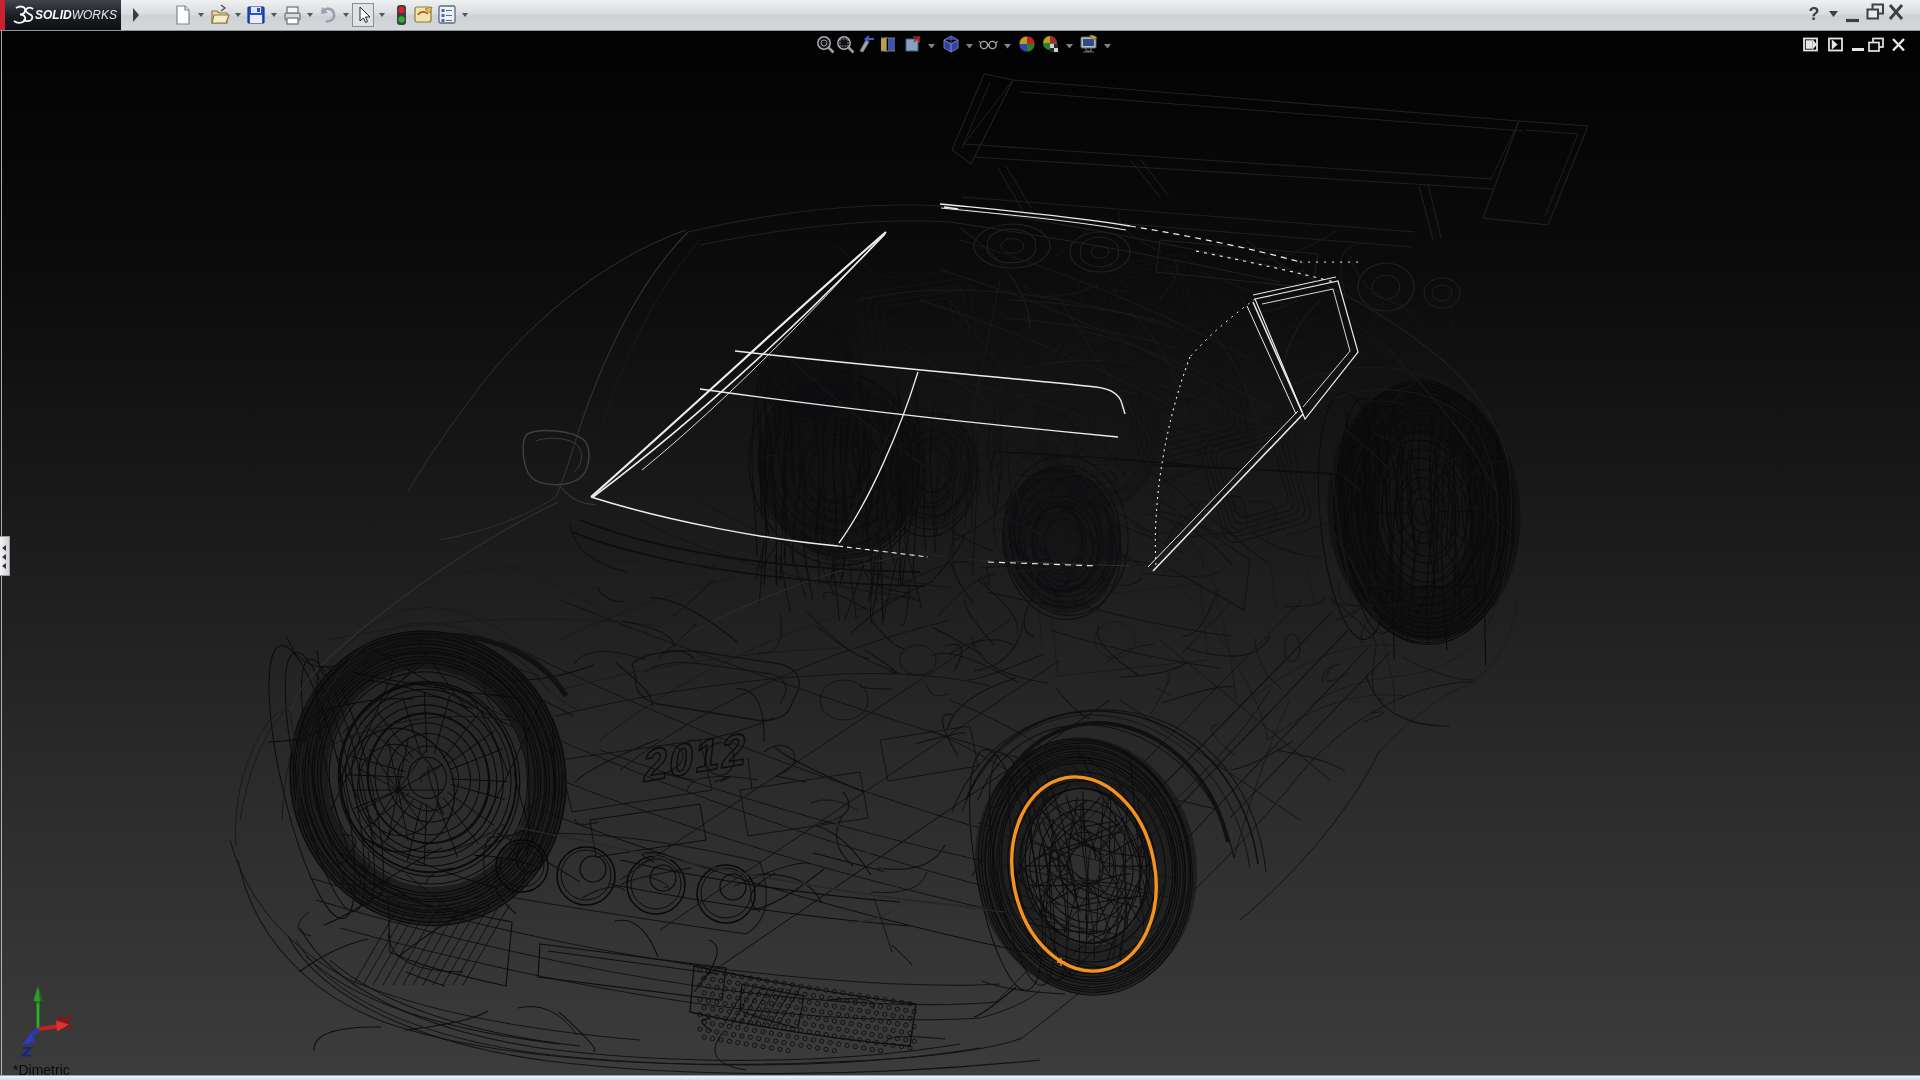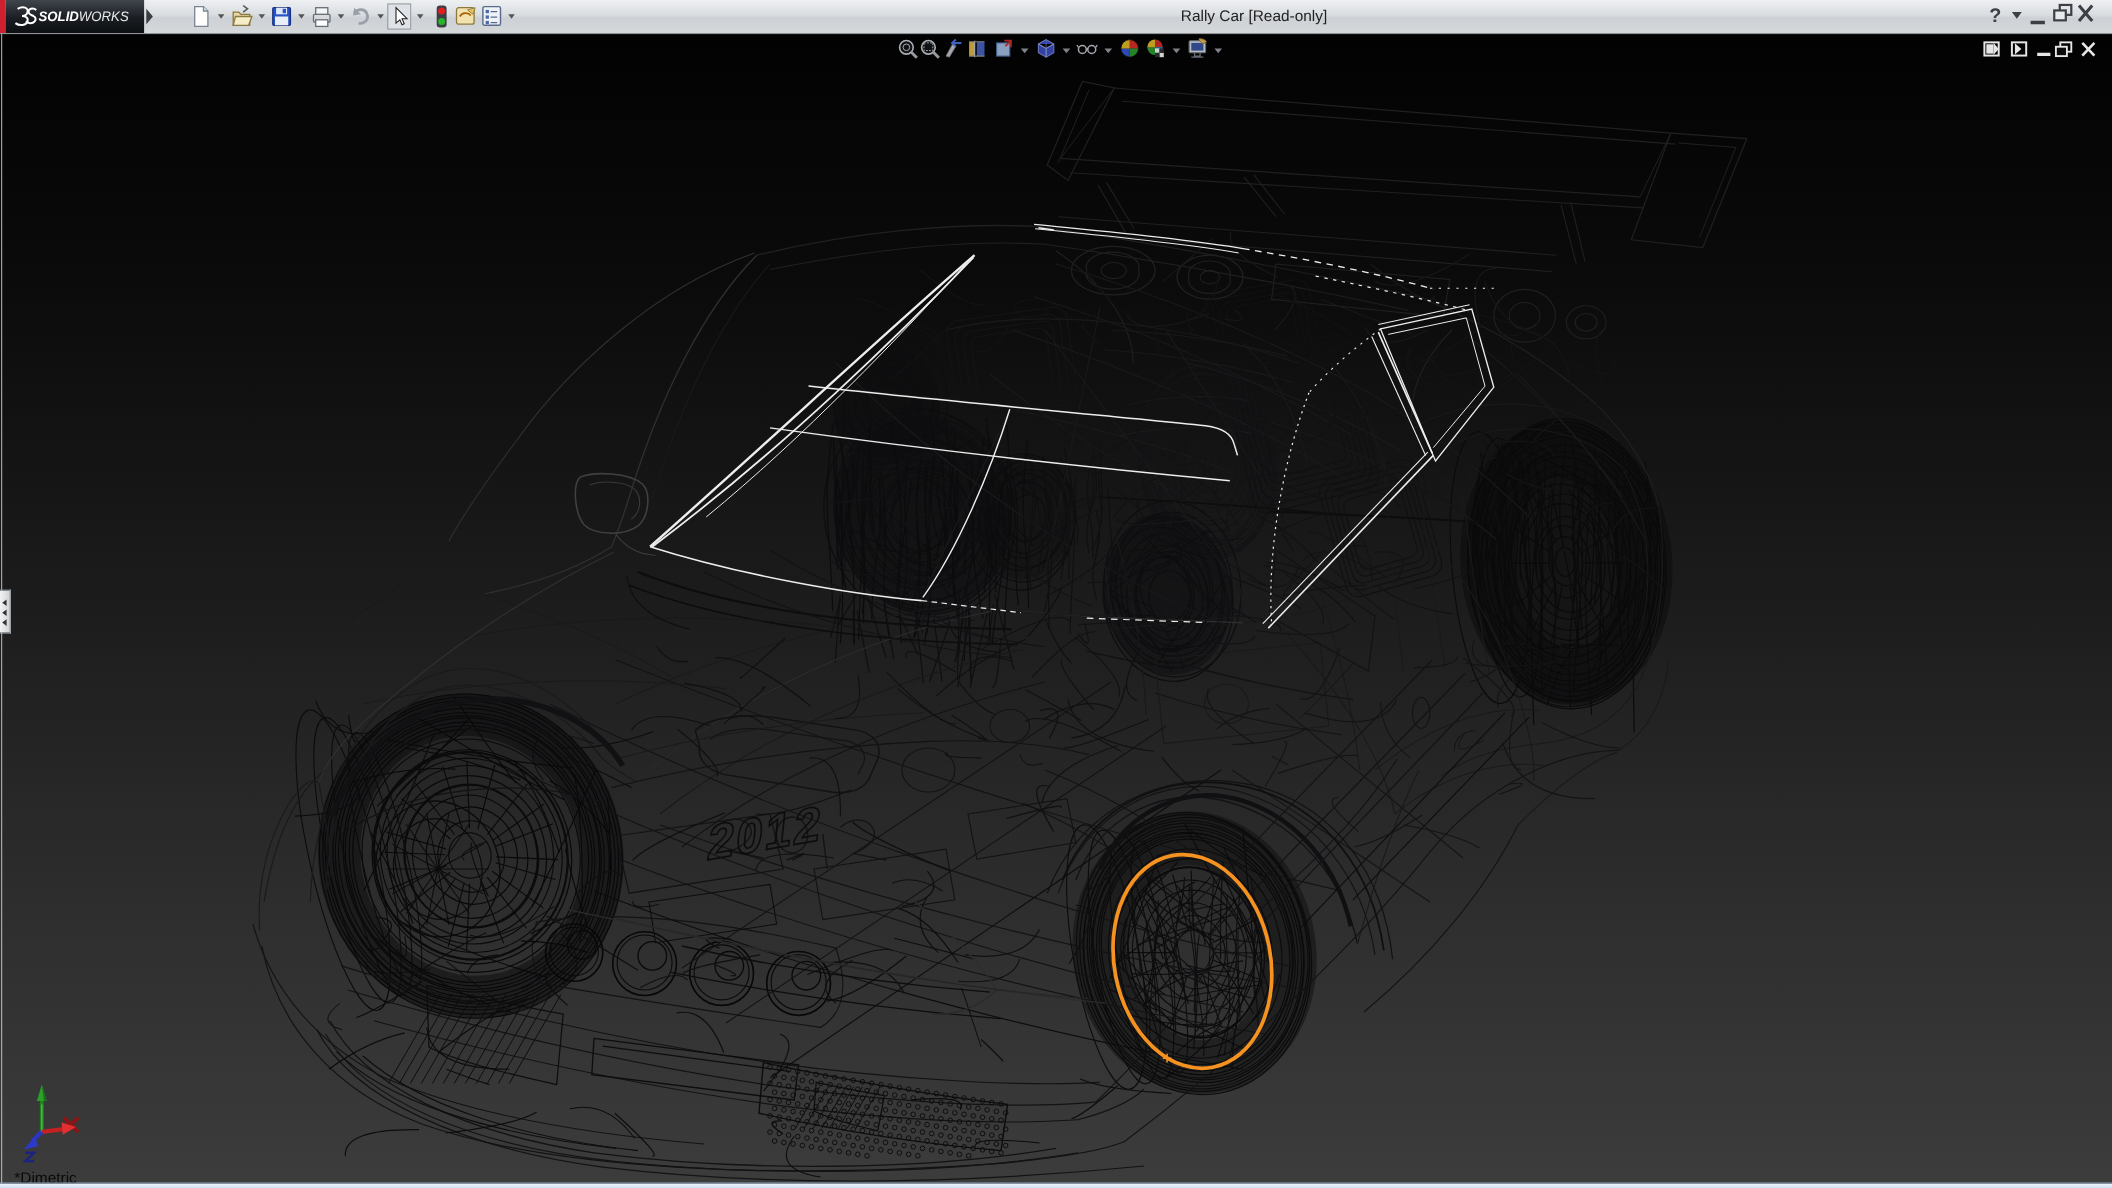--- a/index.html
+++ b/index.html
@@ -1,20 +1,20 @@
 <!DOCTYPE html>
 <html><head><meta charset="utf-8">
 <style>
   html,body{margin:0;padding:0;width:1920px;height:1080px;overflow:hidden;
     font-family:"Liberation Sans",sans-serif;background:#000;}
   #titlebar{position:absolute;left:0;top:0;width:1920px;height:30px;
     background:linear-gradient(#eef0f2 0%,#dadde0 45%,#cdd0d4 55%,#d6d9dc 100%);
     border-bottom:1px solid #8f9296;}
   #redstripe{position:absolute;left:0;top:0;width:5px;height:30px;background:#cf2030;}
-  #logobox{position:absolute;left:5px;top:0;width:126px;height:30px;
+  #logobox{position:absolute;left:5px;top:0;width:116px;height:30px;
     background:linear-gradient(#40454c,#1a1d22 55%,#0d0f12);white-space:nowrap;overflow:hidden;}
   #logotext{position:absolute;left:30px;top:8px;color:#fff;font-size:12.5px;letter-spacing:0;font-style:italic;font-weight:bold;transform:scaleX(0.96);transform-origin:left;}
   #logotext .wk{font-weight:normal;color:#e8e8e8;}
   #logoarrow{position:absolute;left:133px;top:8px;width:0;height:0;
     border-left:6px solid #3a3d42;border-top:7px solid transparent;border-bottom:7px solid transparent;}
   .tbicon{position:absolute;top:3px;width:22px;height:24px;}
   .caret{position:absolute;top:13px;width:0;height:0;border-top:4px solid #555;
     border-left:3.5px solid transparent;border-right:3.5px solid transparent;}
   #title{position:absolute;left:400px;top:0;width:1480px;height:28px;text-align:center;
     line-height:28px;font-size:14px;color:#222;}
@@ -1544,21 +1544,20 @@
       <path d="M 13,6 L 20,4 L 18,10 Z" fill="#e8c060" stroke="#8a7a40" stroke-width="0.8"></path>
     </svg>
 <svg class="tbicon" style="left:436px" width="22" height="24" viewBox="0 0 22 24">
       <rect x="3" y="3" width="16" height="17" rx="1.5" fill="#eef2f6" stroke="#5a6a8a" stroke-width="1.3"></rect>
       <rect x="5.5" y="6" width="3" height="3" fill="#4a6aaa"></rect>
       <rect x="5.5" y="11" width="3" height="3" fill="#4a6aaa"></rect>
       <rect x="5.5" y="16" width="3" height="3" fill="#4a6aaa"></rect>
       <path d="M 10,7.5 L 16,7.5 M 10,12.5 L 16,12.5 M 10,17.5 L 16,17.5" stroke="#5a6a8a" stroke-width="1.2"></path>
     </svg>
 <div class="caret" style="left:462px"></div>
-  <div id="title">Rally Car [Read-only]</div>
   <div id="winbtns">
       <svg style="position:absolute;right:4px;top:0" width="110" height="28" viewBox="0 0 110 28">
 <text x="14" y="20" text-anchor="middle" font-size="18" font-weight="bold" fill="#3c4046" font-family="Liberation Sans">?</text>
 <path d="M 29,11 l 9,0 l -4.5,6 z" fill="#3c4046"></path>
 <path d="M 46,20.5 l 13,0" stroke="#3c4046" stroke-width="3.2" fill="none"></path>
 <rect x="72.5" y="4.5" width="10.5" height="9" fill="none" stroke="#3c4046" stroke-width="2"></rect>
 <rect x="67.5" y="9.5" width="10.5" height="9" fill="#e8eaed" stroke="#3c4046" stroke-width="2"></rect>
 <path d="M 90,5 L 102,19 M 102,5 L 90,19" stroke="#3c4046" stroke-width="2.8" fill="none"></path>
 </svg>
     </div>

